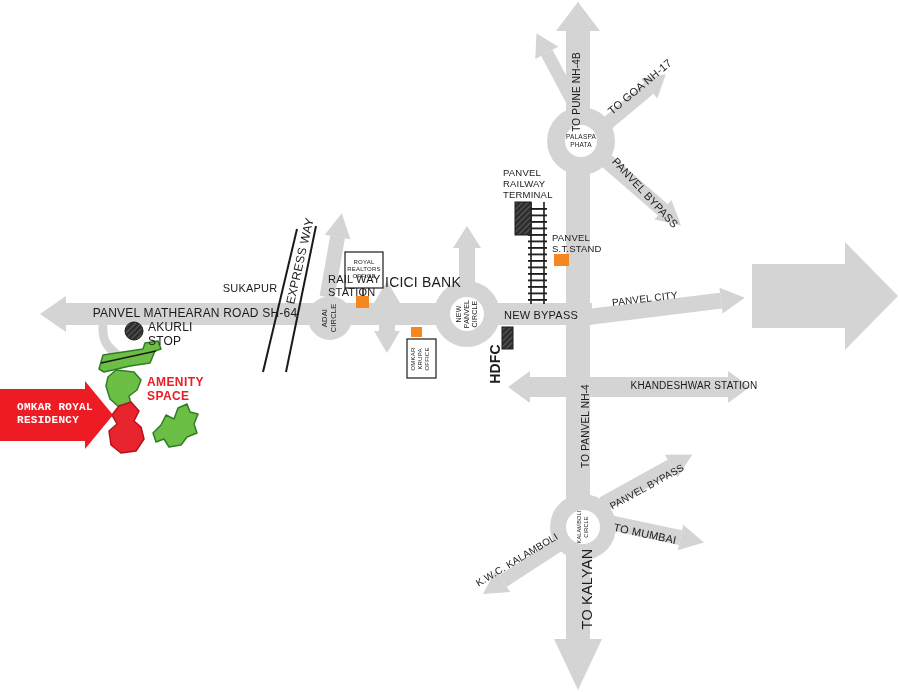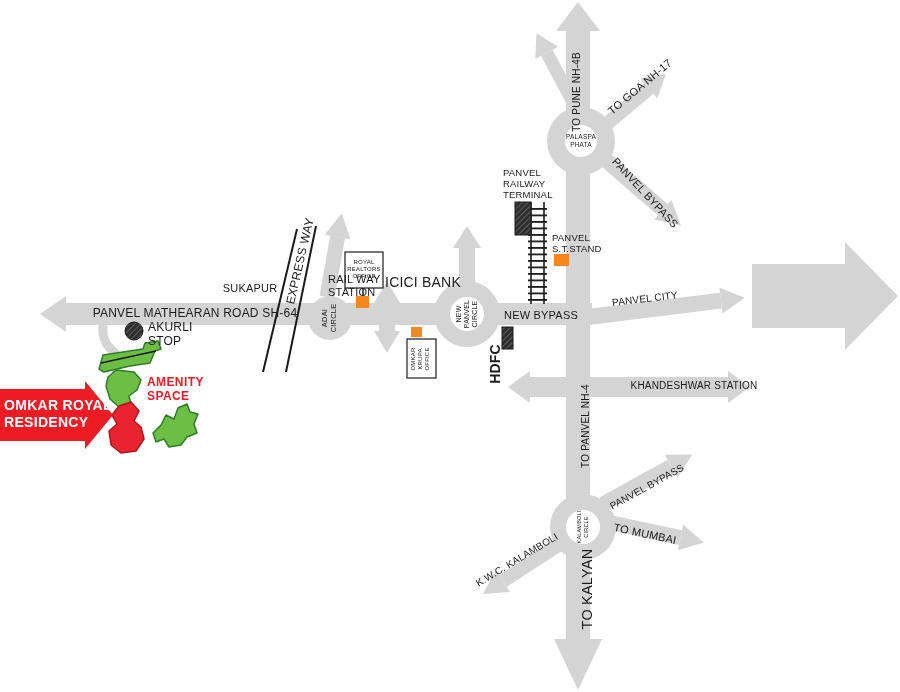--- a/index.html
+++ b/index.html
@@ -175,16 +175,16 @@
   <div class="lbl" style="left:660px;top:386px;font-size:10px;margin-left:34px;">KHANDESHWAR STATION</div>
   <div class="lbl" style="left:586px;top:426px;--r:-90deg;font-size:10px;">TO PANVEL NH-4</div>
   <div class="lbl" style="left:583px;top:527px;--r:-90deg;font-size:5.5px;line-height:1.2;">KALAMBOLI
 CIRCLE</div>
   <div class="lbl" style="left:647px;top:487px;--r:-29deg;font-size:10px;">PANVEL BYPASS</div>
   <div class="lbl" style="left:645px;top:534px;--r:12deg;font-size:11px;">TO MUMBAI</div>
   <div class="lbl" style="left:517px;top:560px;--r:-31deg;font-size:10px;">K.W.C. KALAMBOLI</div>
   <div class="lbl" style="left:588px;top:589px;--r:-90deg;font-size:14.5px;">TO KALYAN</div>
   <div class="lbl lt b red" style="left:147px;top:389px;font-size:12px;letter-spacing:.4px;">AMENITY
 SPACE</div>
-  <div class="lbl lt b white" style="left:4px;top:414px;font-size:14px;letter-spacing:.3px;">OMKAR ROYAL
+  <div class="lbl lt b white" style="left:17px;top:414px;font-size:11px;letter-spacing:.3px;font-family:Liberation Mono, monospace;">OMKAR ROYAL
 RESIDENCY</div>
 
 </div>
 
 </body></html>

